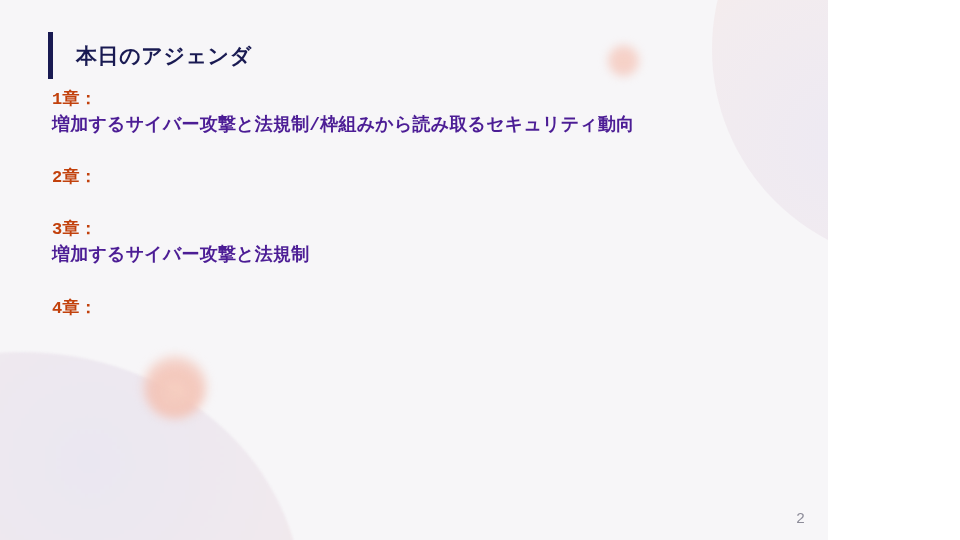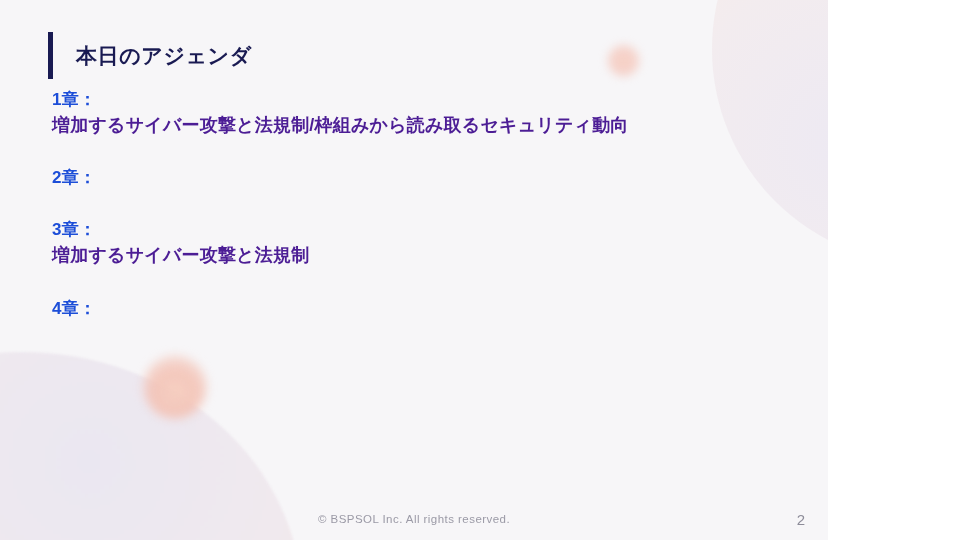--- a/index.html
+++ b/index.html
@@ -12,20 +12,21 @@
     overflow: hidden;
     font-family: "Liberation Sans", "DejaVu Sans", sans-serif;
   }
 
   #slide {
     position: relative;
     width: 828px;
     height: 540px;
     background: #f7f6f8;
     overflow: hidden;
+    font-family: Liberation Mono, monospace;
   }
 
   
   .deco-layer {
     position: absolute;
     inset: 0;
     pointer-events: none;
   }
 
   #blob-top-right {
@@ -121,21 +122,21 @@
   }
   .agenda-item {
     margin-bottom: 28px;
   }
   .agenda-item:last-child {
     margin-bottom: 8px;
   }
   .agenda-chapter-label {
     font-size: 17px;
     font-weight: 700;
-    color: #1d4ed8;
+    color: #c2410c;
     line-height: 1.42;
     letter-spacing: 0.3px;
     white-space: nowrap;
   }
   .agenda-chapter-title {
     font-size: 18px;
     font-weight: 700;
     color: #4c1d95;
     line-height: 1.45;
     letter-spacing: 0.2px;
@@ -193,16 +194,15 @@
       <div class="agenda-chapter-label">3章：</div>
       <div class="agenda-chapter-title">増加するサイバー攻撃と法規制</div>
     </div>
 
     <div class="agenda-item">
       <div class="agenda-chapter-label">4章：</div>
     </div>
 
   </div>
 
-  <div id="footer-copyright">© BSPSOL Inc. All rights reserved.</div>
   <div id="page-number">2</div>
 
 </div>
 
 </body></html>

